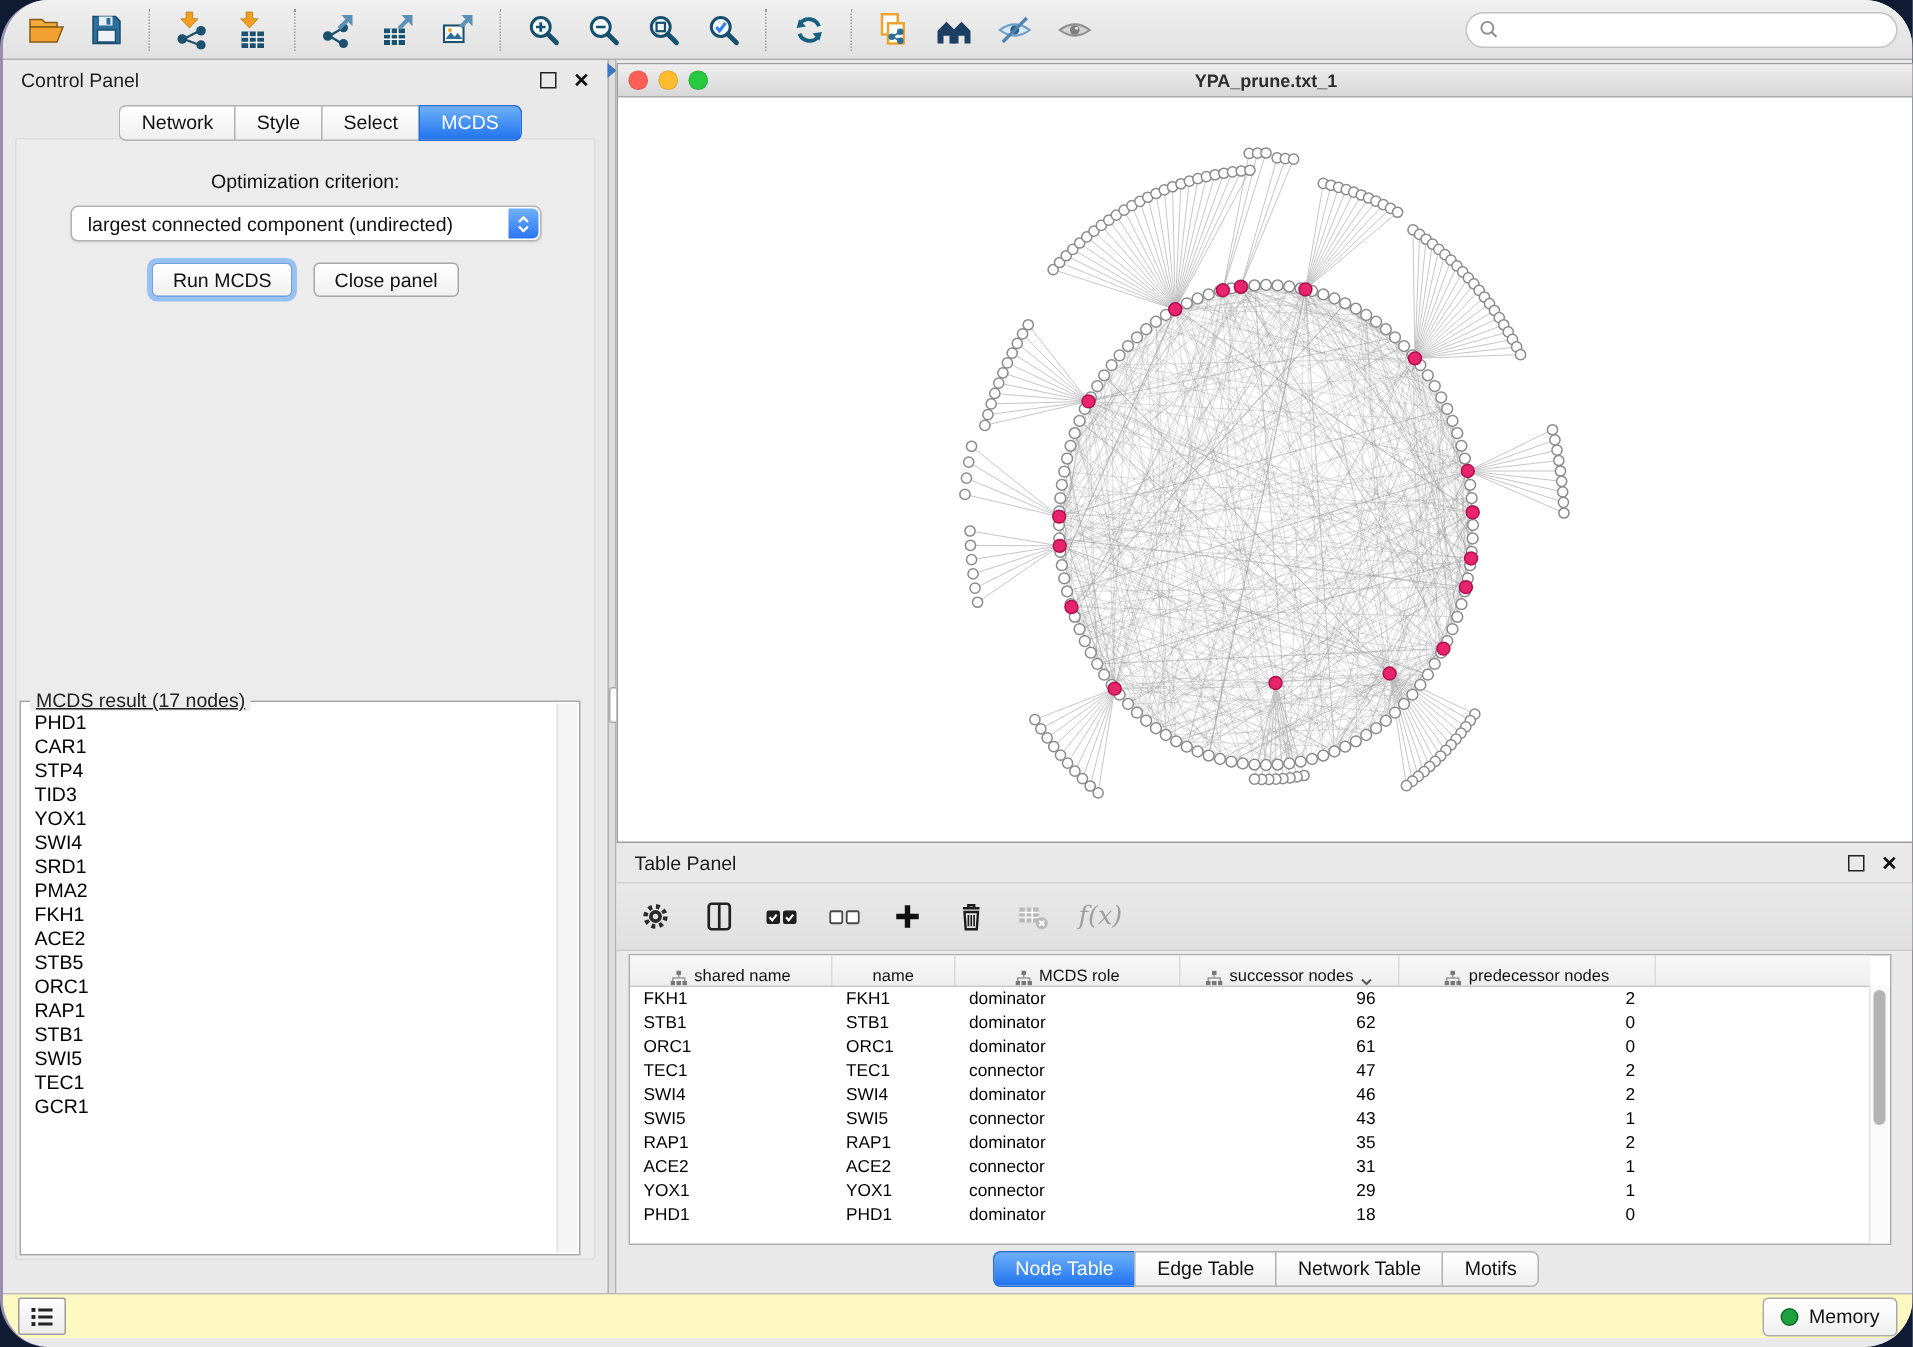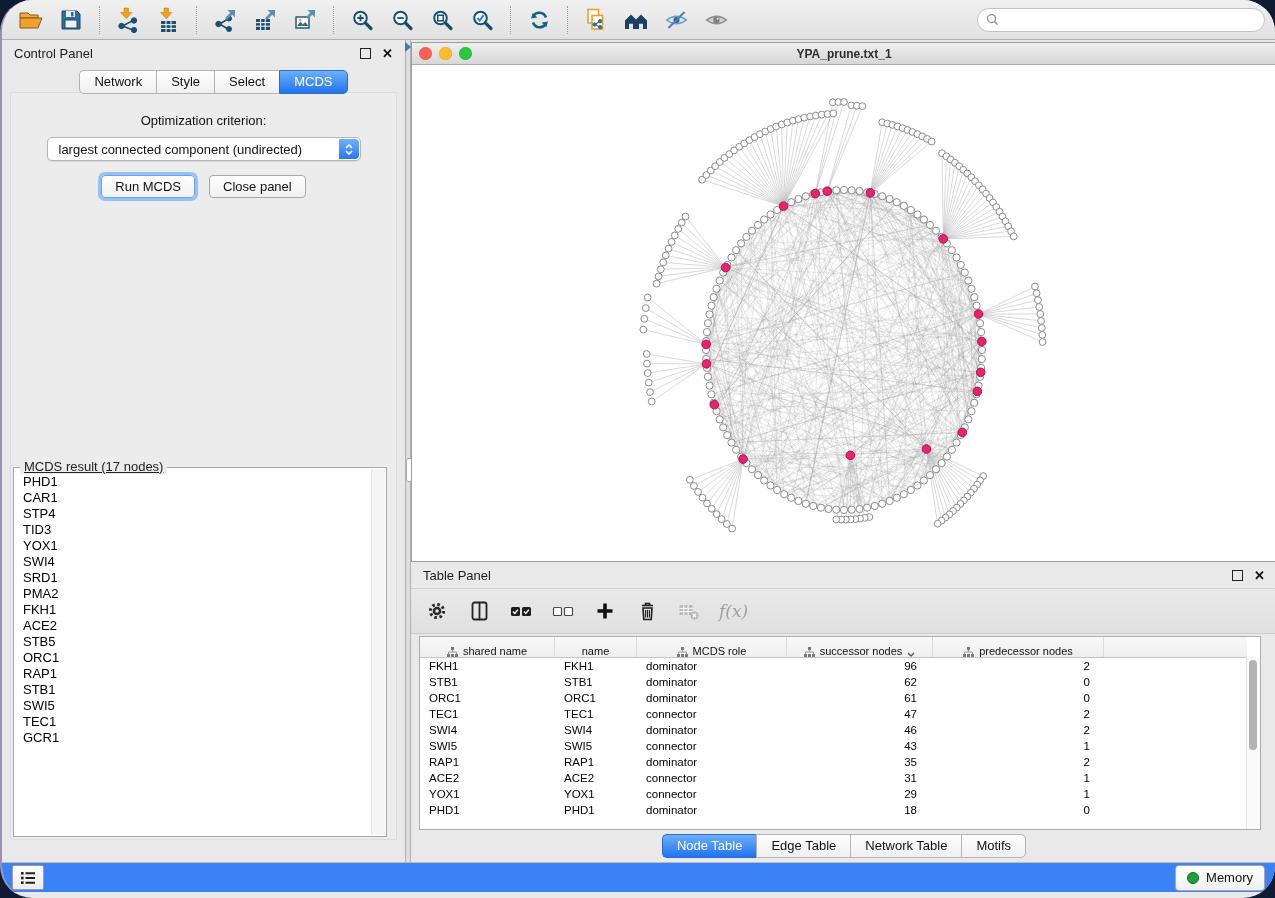--- a/index.html
+++ b/index.html
@@ -75,21 +75,21 @@
   .c1{width:82px;padding-left:9px;}
   .c2{width:150px;padding-left:9px;}
   .c3{width:146px;text-align:right;padding-right:16px;}
   .c4{width:171px;text-align:right;padding-right:14px;}
   .c5{flex:1;}
   .hcell.c0,.hcell.c1,.hcell.c2,.hcell.c3,.hcell.c4{padding:0;text-align:center;align-items:flex-end;}
   .vscroll{position:absolute;top:20px;right:0;bottom:0;width:13px;background:#fafafa;border-left:1px solid #e4e4e4;}
   .vthumb{position:absolute;top:3px;left:2px;width:8px;height:90px;background:#b3b3b3;border-radius:5px;}
   .tp-tabs{position:absolute;left:0;right:0;bottom:4px;display:flex;justify-content:center;}
   
-  .status-bar{position:absolute;left:0;top:862px;right:0;height:30px;background:#3b82f6;border-top:1px solid #bdbdbd;
+  .status-bar{position:absolute;left:0;top:862px;right:0;height:30px;background:#fef9c3;border-top:1px solid #bdbdbd;
     display:flex;align-items:center;padding:0 10px;box-sizing:border-box;}
   .sb-btn{width:30px;height:23px;border:1px solid #9c9c9c;background:linear-gradient(#fdfdfd,#ececec);
     display:flex;align-items:center;justify-content:center;border-radius:2px;}
   .memory-btn{margin-left:auto;display:flex;align-items:center;gap:7px;height:24px;padding:0 11px;
     border:1px solid #a9a9a9;border-radius:4px;background:linear-gradient(#ffffff,#f0f0f0);font-size:13px;color:#111;}
   .mem-dot{width:12px;height:12px;border-radius:50%;background:#1ca13e;border:1px solid #0f6b26;box-sizing:border-box;}
   .desktop-strip{position:absolute;left:0;right:0;bottom:0;height:6px;
     background:linear-gradient(90deg,#22355c,#152档340 30%,#1b2c4e 60%,#2a3f66);}
 </style>
 </head>

